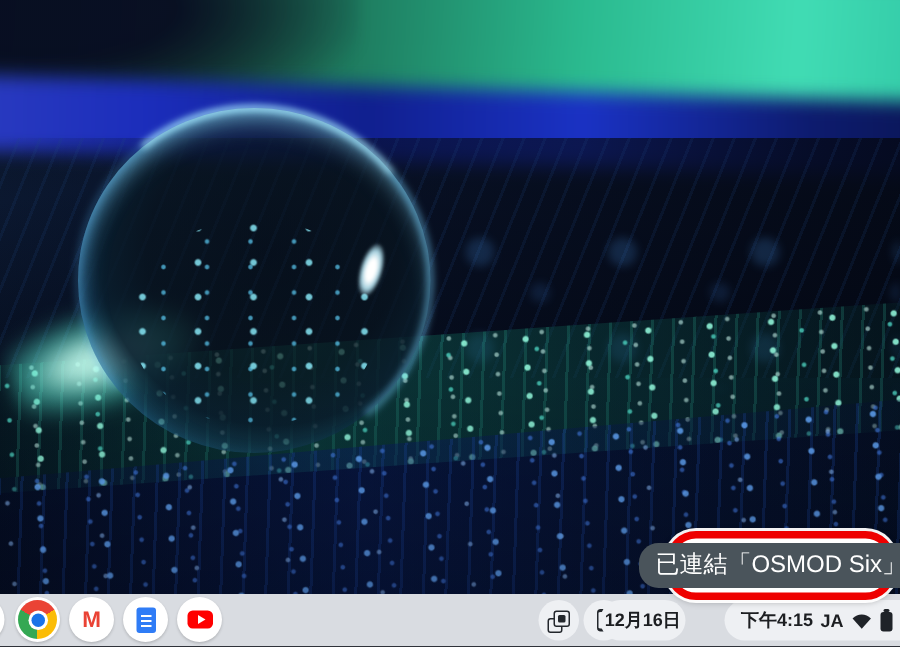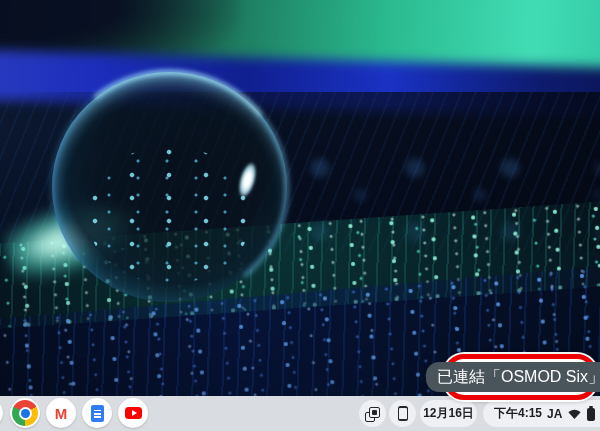--- a/index.html
+++ b/index.html
@@ -90,21 +90,21 @@
   .tray-screencap{left:359px;}.tray-phone{left:389px;}
   .sc-icon{position:relative;width:16px;height:16px;}
   .sc-back{position:absolute;left:0;bottom:0;width:10px;height:10px;border:1.4px solid #23272c;border-radius:2px;box-sizing:border-box;}
   .sc-front{position:absolute;right:1px;top:1px;width:11px;height:11px;border:1.4px solid #23272c;border-radius:2px;
     background:#eef0f3;box-sizing:border-box;}
   .sc-front::after{content:"";position:absolute;inset:2px;background:#23272c;border-radius:1px;}
   .phone-icon{width:10px;height:15px;border:1.6px solid #23272c;border-width:2px 1.6px;border-radius:2.5px;box-sizing:border-box;}
 
   .pill{position:absolute;top:4px;height:27px;border-radius:13.5px;background:#eef0f3;
     display:flex;align-items:center;color:#1c1e21;font-size:12px;font-weight:bold;}
-  .date-pill{left:420px;width:57px;justify-content:center;}
+  .date-pill{left:400px;width:57px;justify-content:center;}
   .status-pill{left:483px;width:130px;padding-left:11px;box-sizing:border-box;}
   .status-pill .gap{width:5px;flex:none;}
   .battery-icon{width:8px;height:13px;background:#1f2328;border-radius:2px;position:relative;flex:none;margin-top:1px;}
   .battery-icon::before{content:"";position:absolute;top:-2px;left:2px;width:4px;height:2px;background:#1f2328;border-radius:1px;}
   .wifi-icon{flex:none;display:flex;}
 
   
   .annotation{position:absolute;left:444px;top:354px;width:153px;height:46px;box-sizing:border-box;
     border:5px solid #ee0000;border-radius:20px;background:#fff;z-index:10;
     box-shadow:0 0 0 2px rgba(255,255,255,0.95),0 1px 5px rgba(0,0,0,0.35);

